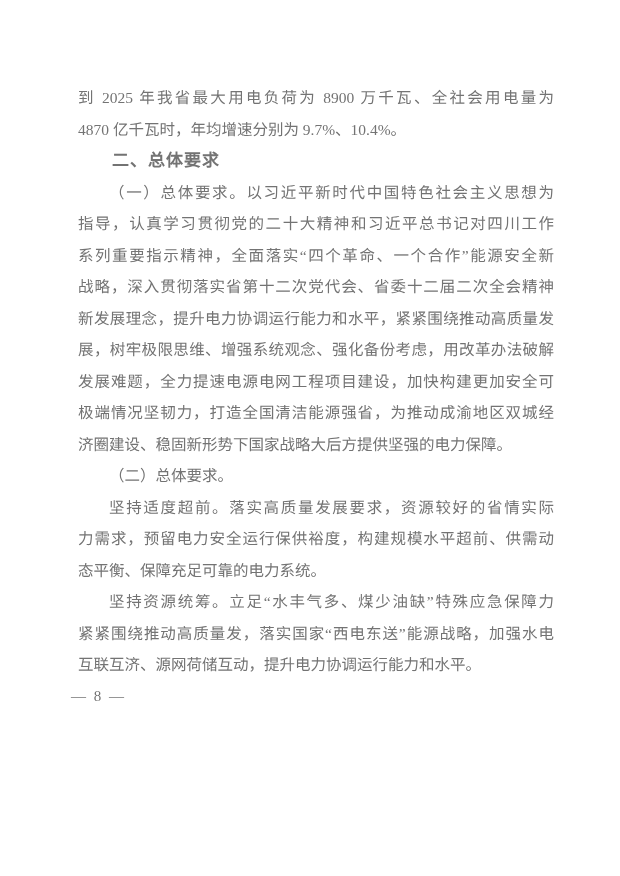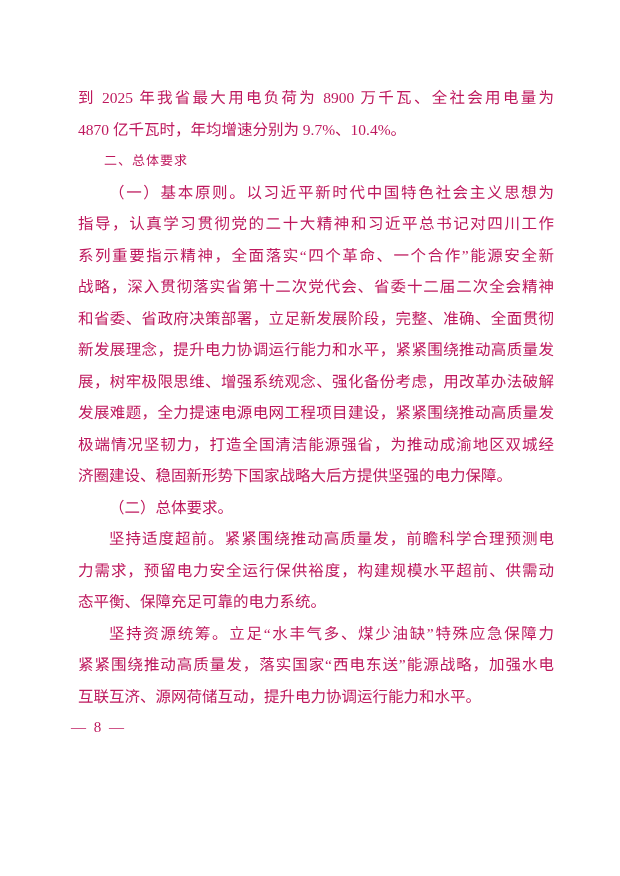--- a/index.html
+++ b/index.html
@@ -7,21 +7,21 @@
     padding: 0;
     background: #ffffff;
   }
   .page {
     position: relative;
     width: 620px;
     height: 876px;
     background: #ffffff;
     overflow: hidden;
     font-family: "Liberation Serif", "DejaVu Serif", serif;
-    color: #be185d;
+    color: #737373;
   }
   .text-block {
     position: absolute;
     left: 78px;
     top: 82px;
     width: 476px;
   }
   .line {
     font-size: 15.5px;
     line-height: 31.5px;
@@ -33,55 +33,54 @@
   }
   .line.end {
     text-align: center;
     text-align-last: left;
   }
   .line.indent {
     text-indent: 2em;
   }
   .line.heading {
     font-family: "Liberation Sans", "DejaVu Sans", sans-serif;
-    font-weight: 400;
-    font-size: 13px;
+    font-weight: 700;
+    font-size: 17px;
     letter-spacing: 1px;
   }
   .line.pagenum {
     margin-left: -7px;
     font-size: 15px;
     letter-spacing: 2px;
   }
 </style>
 </head>
 <body>
 
 <div class="page">
   <div class="text-block">
 
     <div class="line fill">到 2025 年我省最大用电负荷为 8900 万千瓦、全社会用电量为</div>
     <div class="line end">4870 亿千瓦时，年均增速分别为 9.7%、10.4%。</div>
 
     <div class="line end indent heading">二、总体要求</div>
 
-    <div class="line fill indent">（一）基本原则。以习近平新时代中国特色社会主义思想为</div>
+    <div class="line fill indent">（一）总体要求。以习近平新时代中国特色社会主义思想为</div>
     <div class="line fill">指导，认真学习贯彻党的二十大精神和习近平总书记对四川工作</div>
     <div class="line fill">系列重要指示精神，全面落实“四个革命、一个合作”能源安全新</div>
     <div class="line fill">战略，深入贯彻落实省第十二次党代会、省委十二届二次全会精神</div>
-    <div class="line fill">和省委、省政府决策部署，立足新发展阶段，完整、准确、全面贯彻</div>
     <div class="line fill">新发展理念，提升电力协调运行能力和水平，紧紧围绕推动高质量发</div>
     <div class="line fill">展，树牢极限思维、增强系统观念、强化备份考虑，用改革办法破解</div>
-    <div class="line fill">发展难题，全力提速电源电网工程项目建设，紧紧围绕推动高质量发</div>
+    <div class="line fill">发展难题，全力提速电源电网工程项目建设，加快构建更加安全可</div>
     <div class="line fill">极端情况坚韧力，打造全国清洁能源强省，为推动成渝地区双城经</div>
     <div class="line end">济圈建设、稳固新形势下国家战略大后方提供坚强的电力保障。</div>
 
     <div class="line end indent">（二）总体要求。</div>
 
-    <div class="line fill indent">坚持适度超前。紧紧围绕推动高质量发，前瞻科学合理预测电</div>
+    <div class="line fill indent">坚持适度超前。落实高质量发展要求，资源较好的省情实际</div>
     <div class="line fill">力需求，预留电力安全运行保供裕度，构建规模水平超前、供需动</div>
     <div class="line end">态平衡、保障充足可靠的电力系统。</div>
 
     <div class="line fill indent">坚持资源统筹。立足“水丰气多、煤少油缺”特殊应急保障力</div>
     <div class="line fill">紧紧围绕推动高质量发，落实国家“西电东送”能源战略，加强水电</div>
     <div class="line end">互联互济、源网荷储互动，提升电力协调运行能力和水平。</div>
 
     <div class="line end pagenum">— 8 —</div>
 
   </div>

